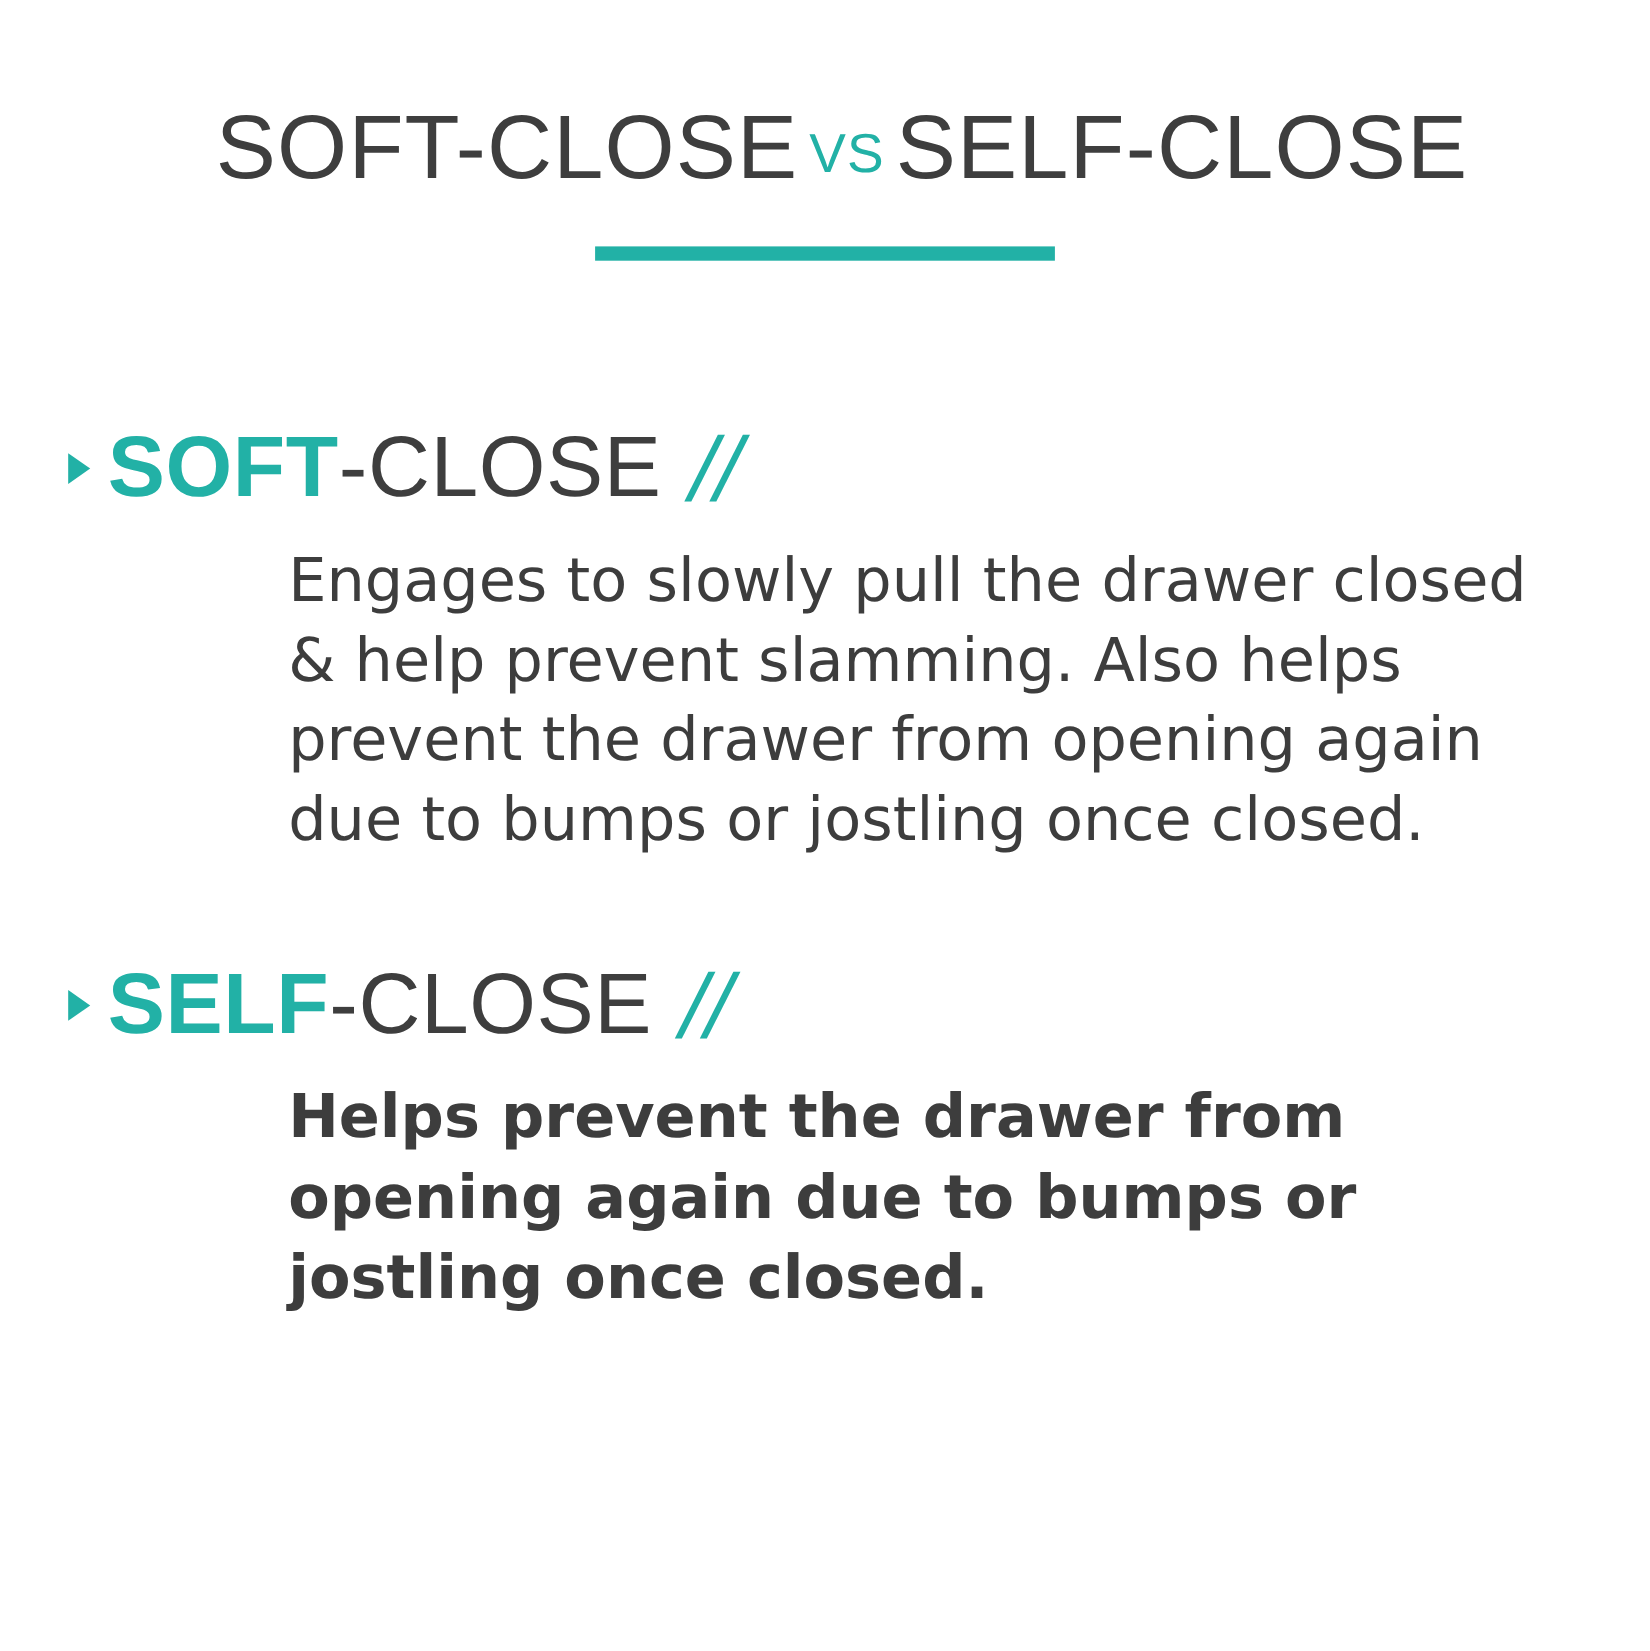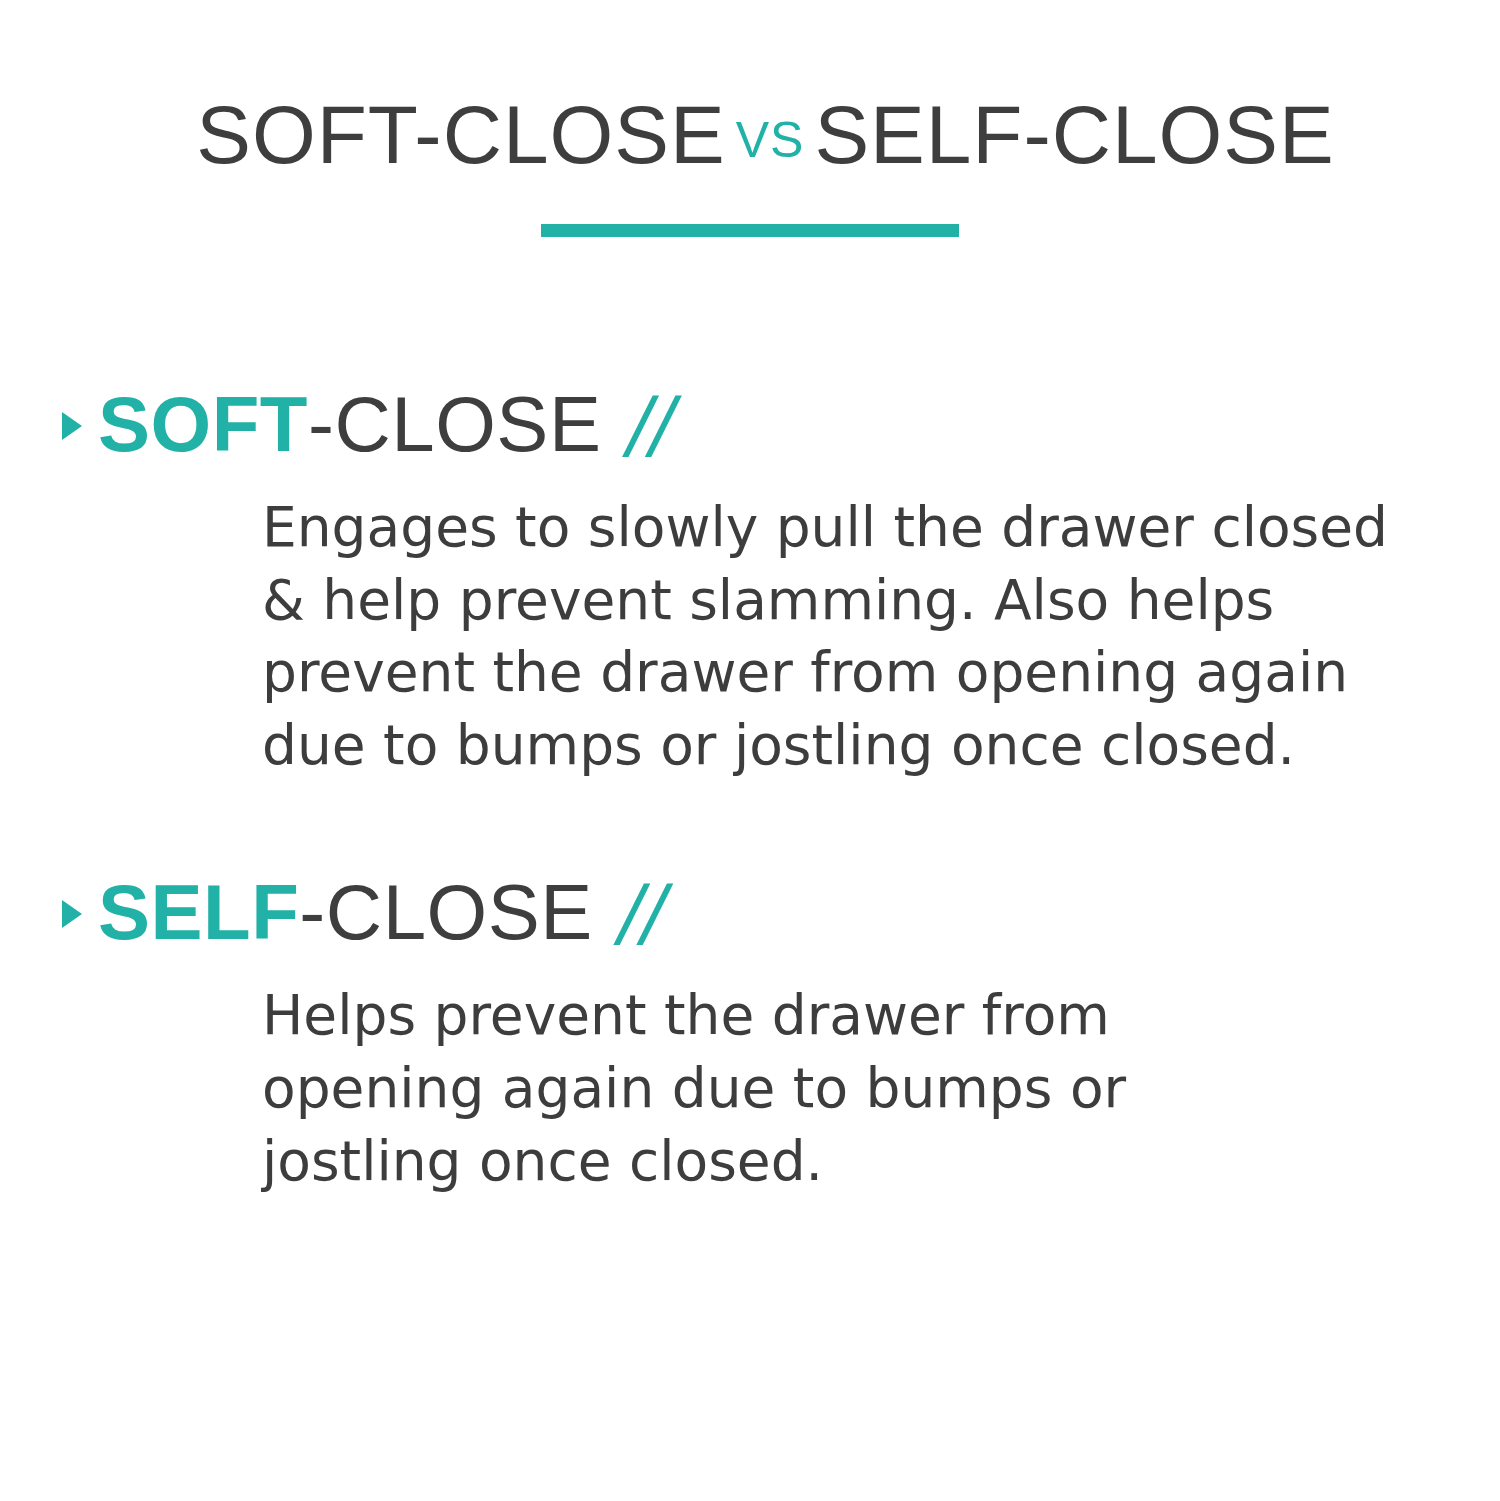--- a/index.html
+++ b/index.html
@@ -103,20 +103,21 @@
     margin-top: 28px;
     max-width: 1180px;
     font-family: "DejaVu Sans", sans-serif;
     font-size: 55px;
     line-height: 1.32;
     color: #3d3d3d;
     font-weight: 400;
   }
   .section-body.narrow {
     max-width: 1070px;
+    font-weight: bold;
   }
 </style>
 </head>
 <body>
 
 <div class="page">
 
   <div class="header">
     <div class="header-title">
       <span>SOFT-CLOSE</span><span class="vs">VS</span><span>SELF-CLOSE</span>

